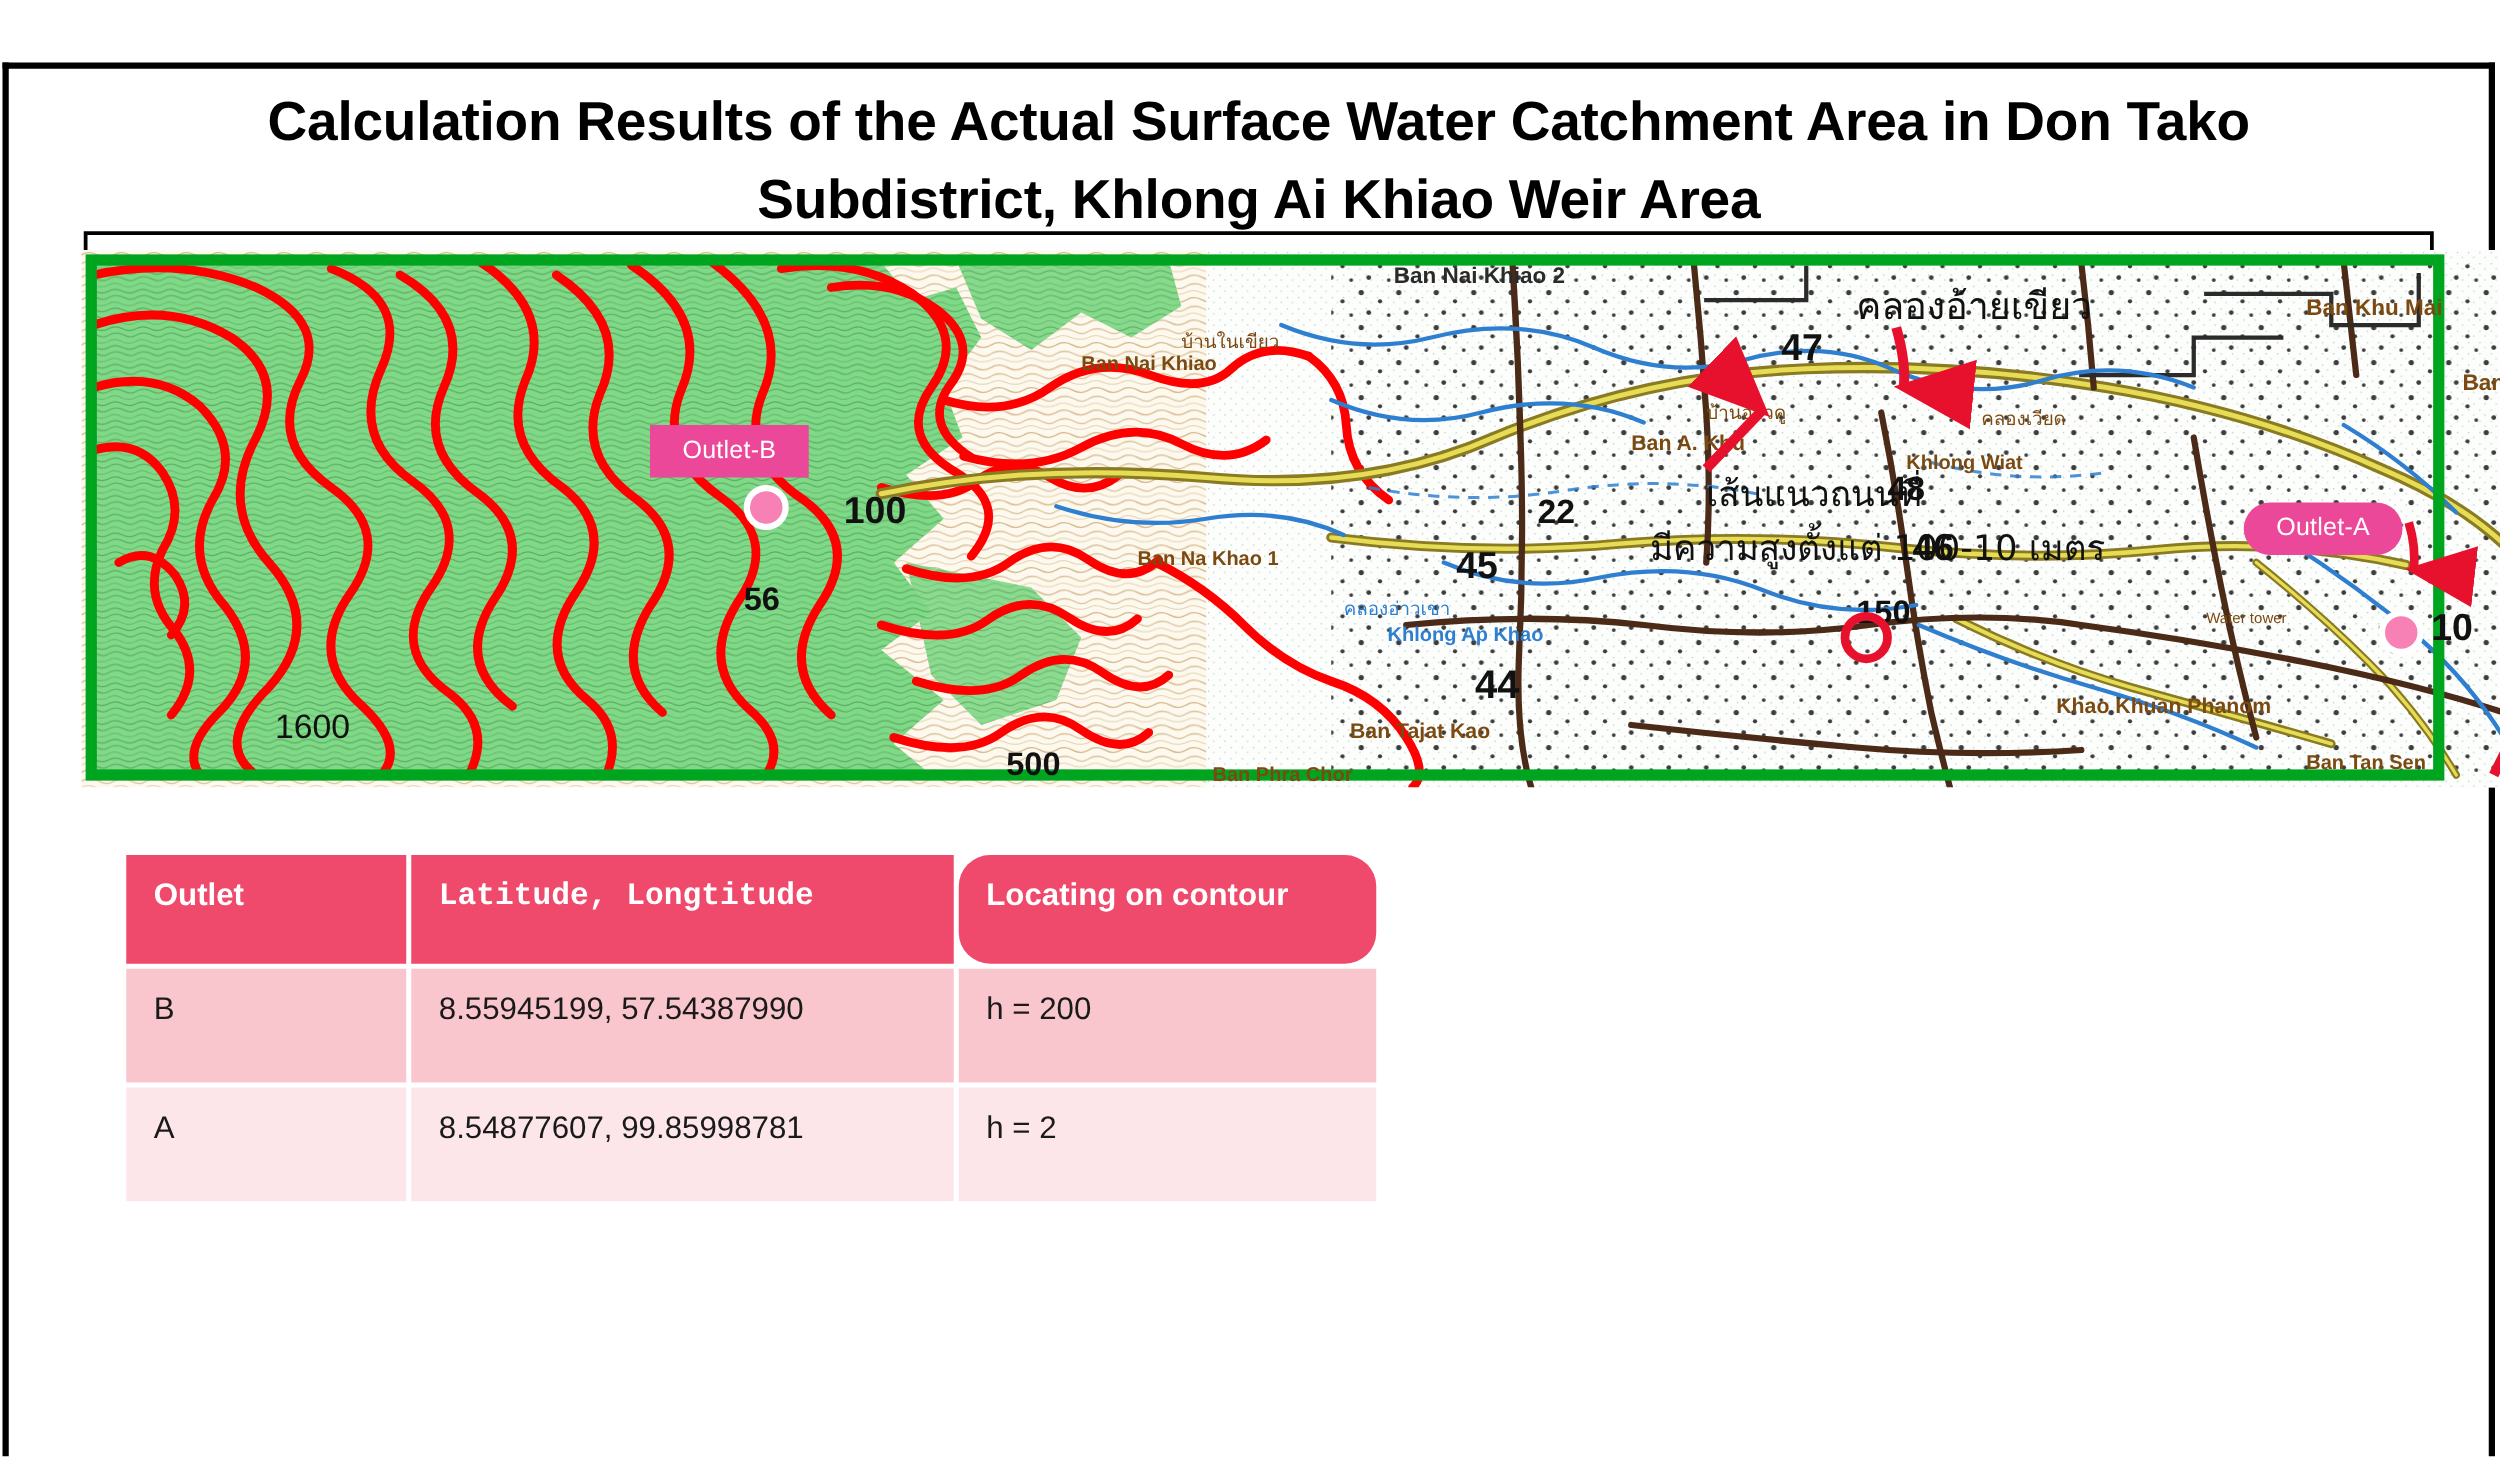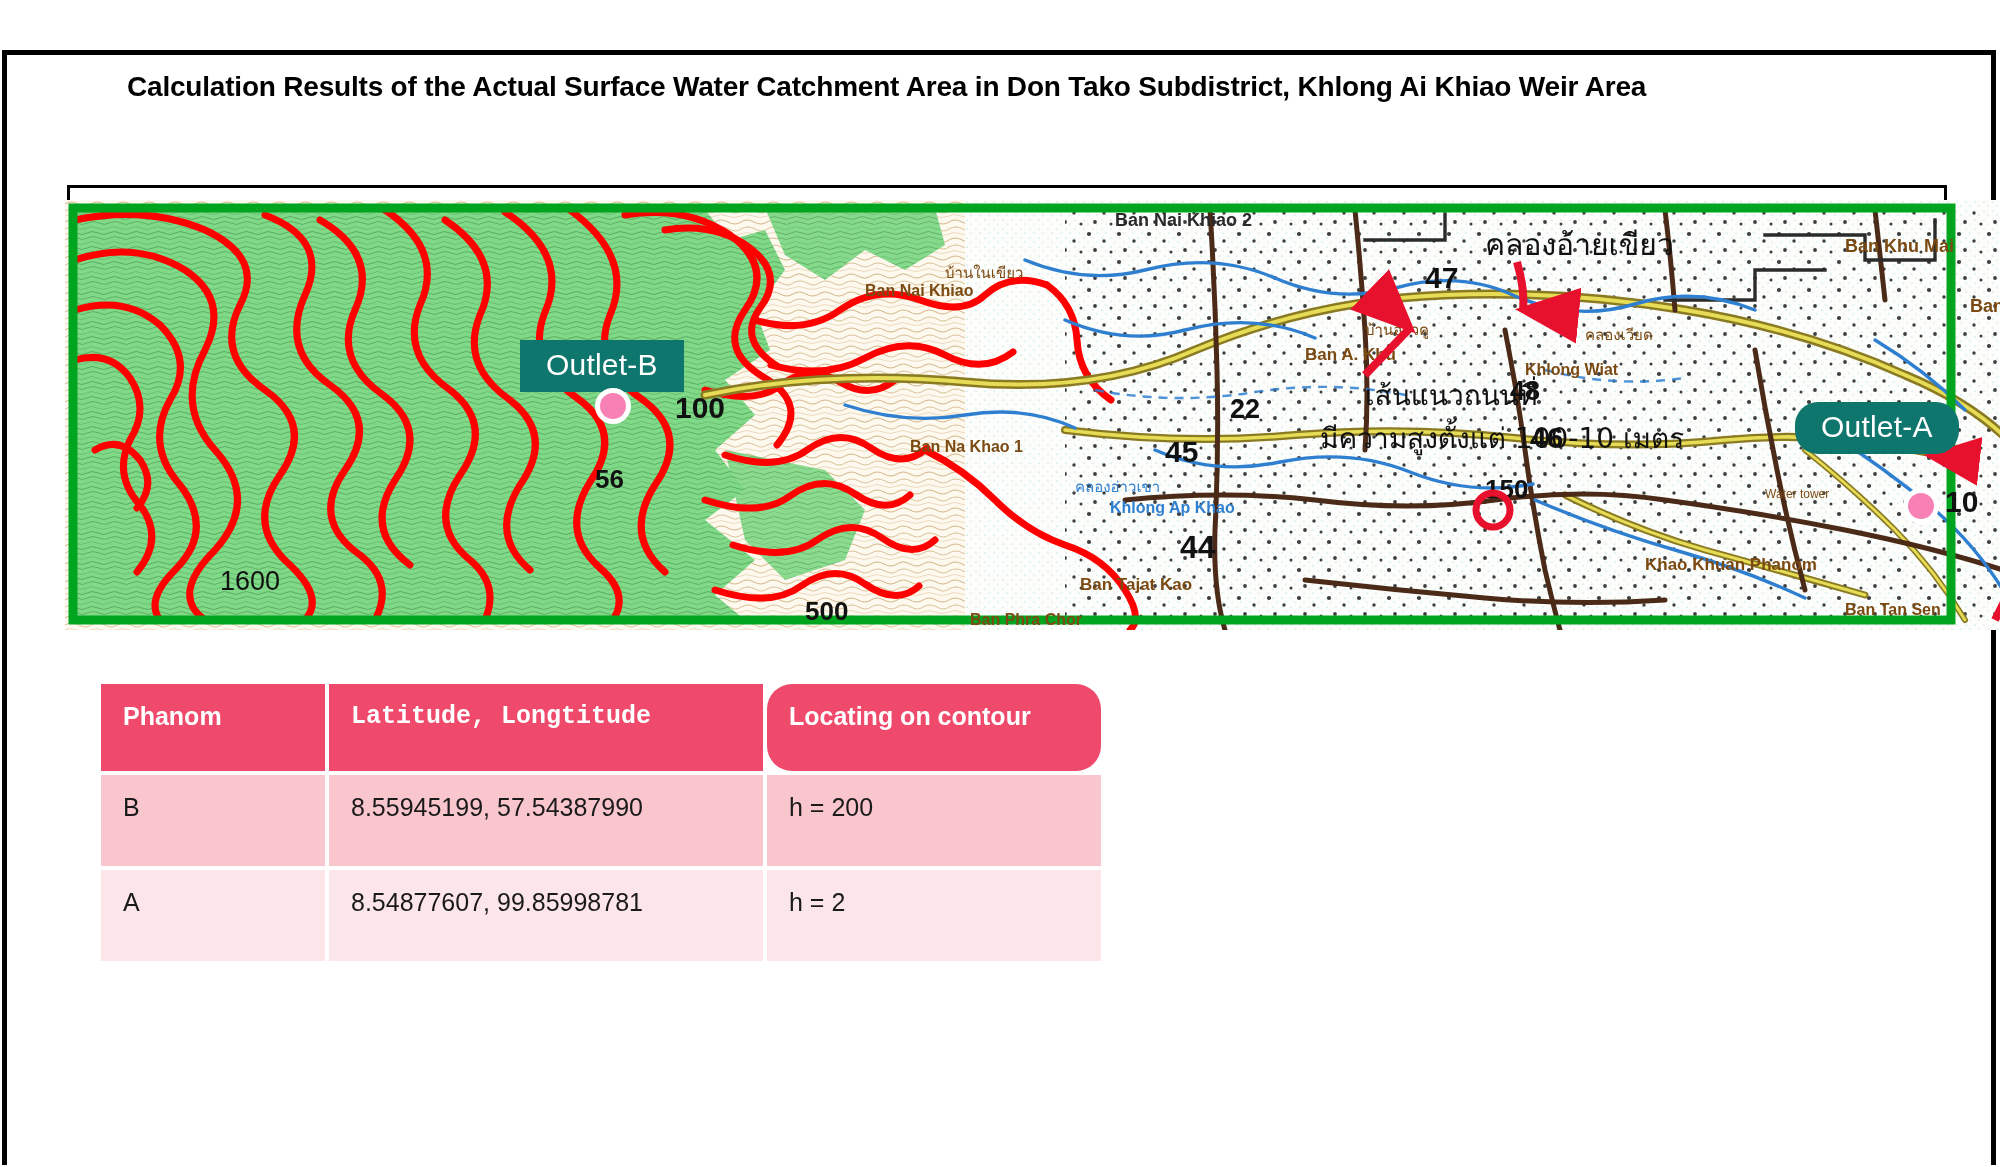--- a/index.html
+++ b/index.html
@@ -15,21 +15,22 @@
     width:1994px;height:1115px;
     background:#ffffff;
     border-left:5px solid #000;
     border-top:5px solid #000;
     border-right:5px solid #000;
     box-sizing:border-box;
   }
   
   #title{
     position:absolute;left:120px;top:12px;width:1760px;
-    font-size:28px;font-weight:bold;color:#000;
+    text-align:center;
+    font-size:44px;font-weight:bold;color:#000;
     line-height:1.42;
     letter-spacing:-0.2px;
   }
   
   #map-frame{
     position:absolute;left:60px;top:130px;
     width:1880px;height:432px;
     border:3px solid #000;
     box-sizing:border-box;
     background:#fff;
@@ -39,23 +40,23 @@
     position:absolute;left:-5px;top:12px;
     width:1940px;height:430px;
     overflow:hidden;
     background:#ffffff;
   }
   #map-svg{display:block;}
 
   
   .callout{
     position:absolute;
-    background:#0f766e;
+    background:#ec4899;
     color:#ffffff;
-    font-size:30px;
+    font-size:20px;
     padding:10px 26px 12px 26px;
     white-space:nowrap;
     line-height:1.0;
     letter-spacing:0.2px;
   }
   .marker{
     position:absolute;
     width:36px;height:36px;border-radius:50%;
     background:#F781B4;
     border:5px solid #ffffff;
@@ -309,21 +310,21 @@
       <div class="callout" style="left:1725px;top:214px;border-radius:23px;">
         <span>Outlet-A</span>
       </div>
       <div class="marker" style="left:1833px;top:300px;"></div>
 
   </div>
 
   <table id="tbl">
     <thead>
       <tr>
-        <th class="c-outlet">Phanom</th>
+        <th class="c-outlet">Outlet</th>
         <th class="c-coord">Latitude, Longtitude</th>
         <th class="c-cont">Locating on contour</th>
       </tr>
     </thead>
     <tbody>
       <tr class="r-odd">
         <td>B</td>
         <td>8.55945199, 57.54387990</td>
         <td>h = 200</td>
       </tr>

